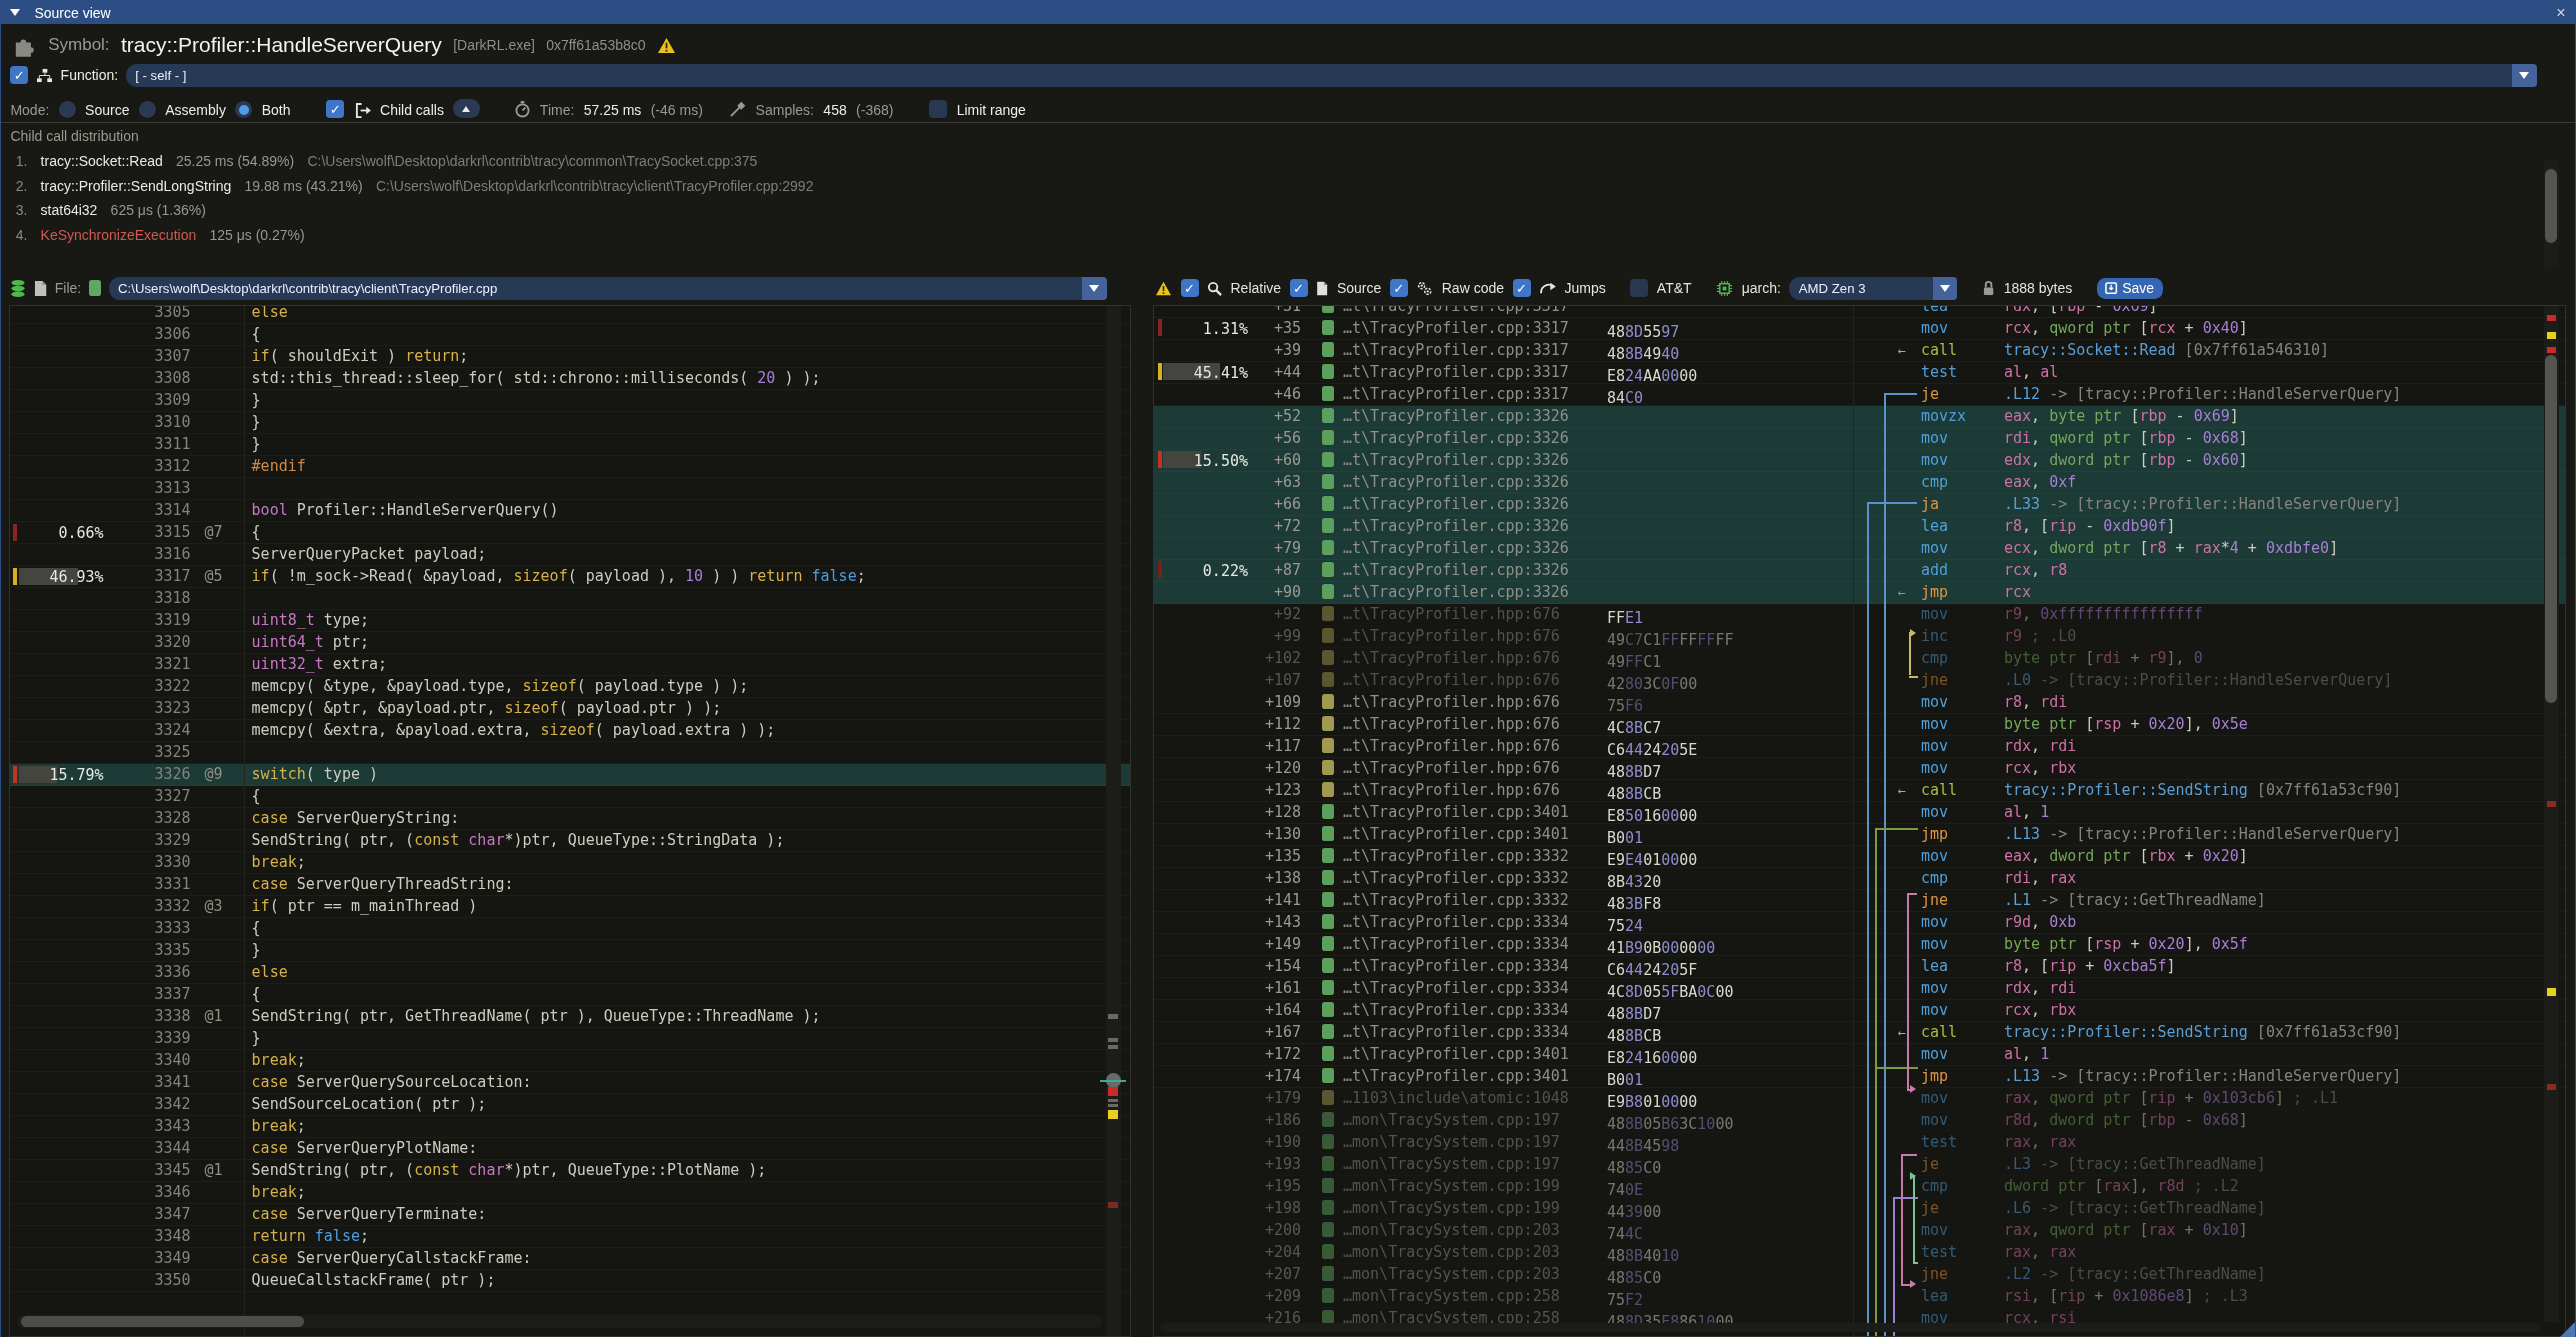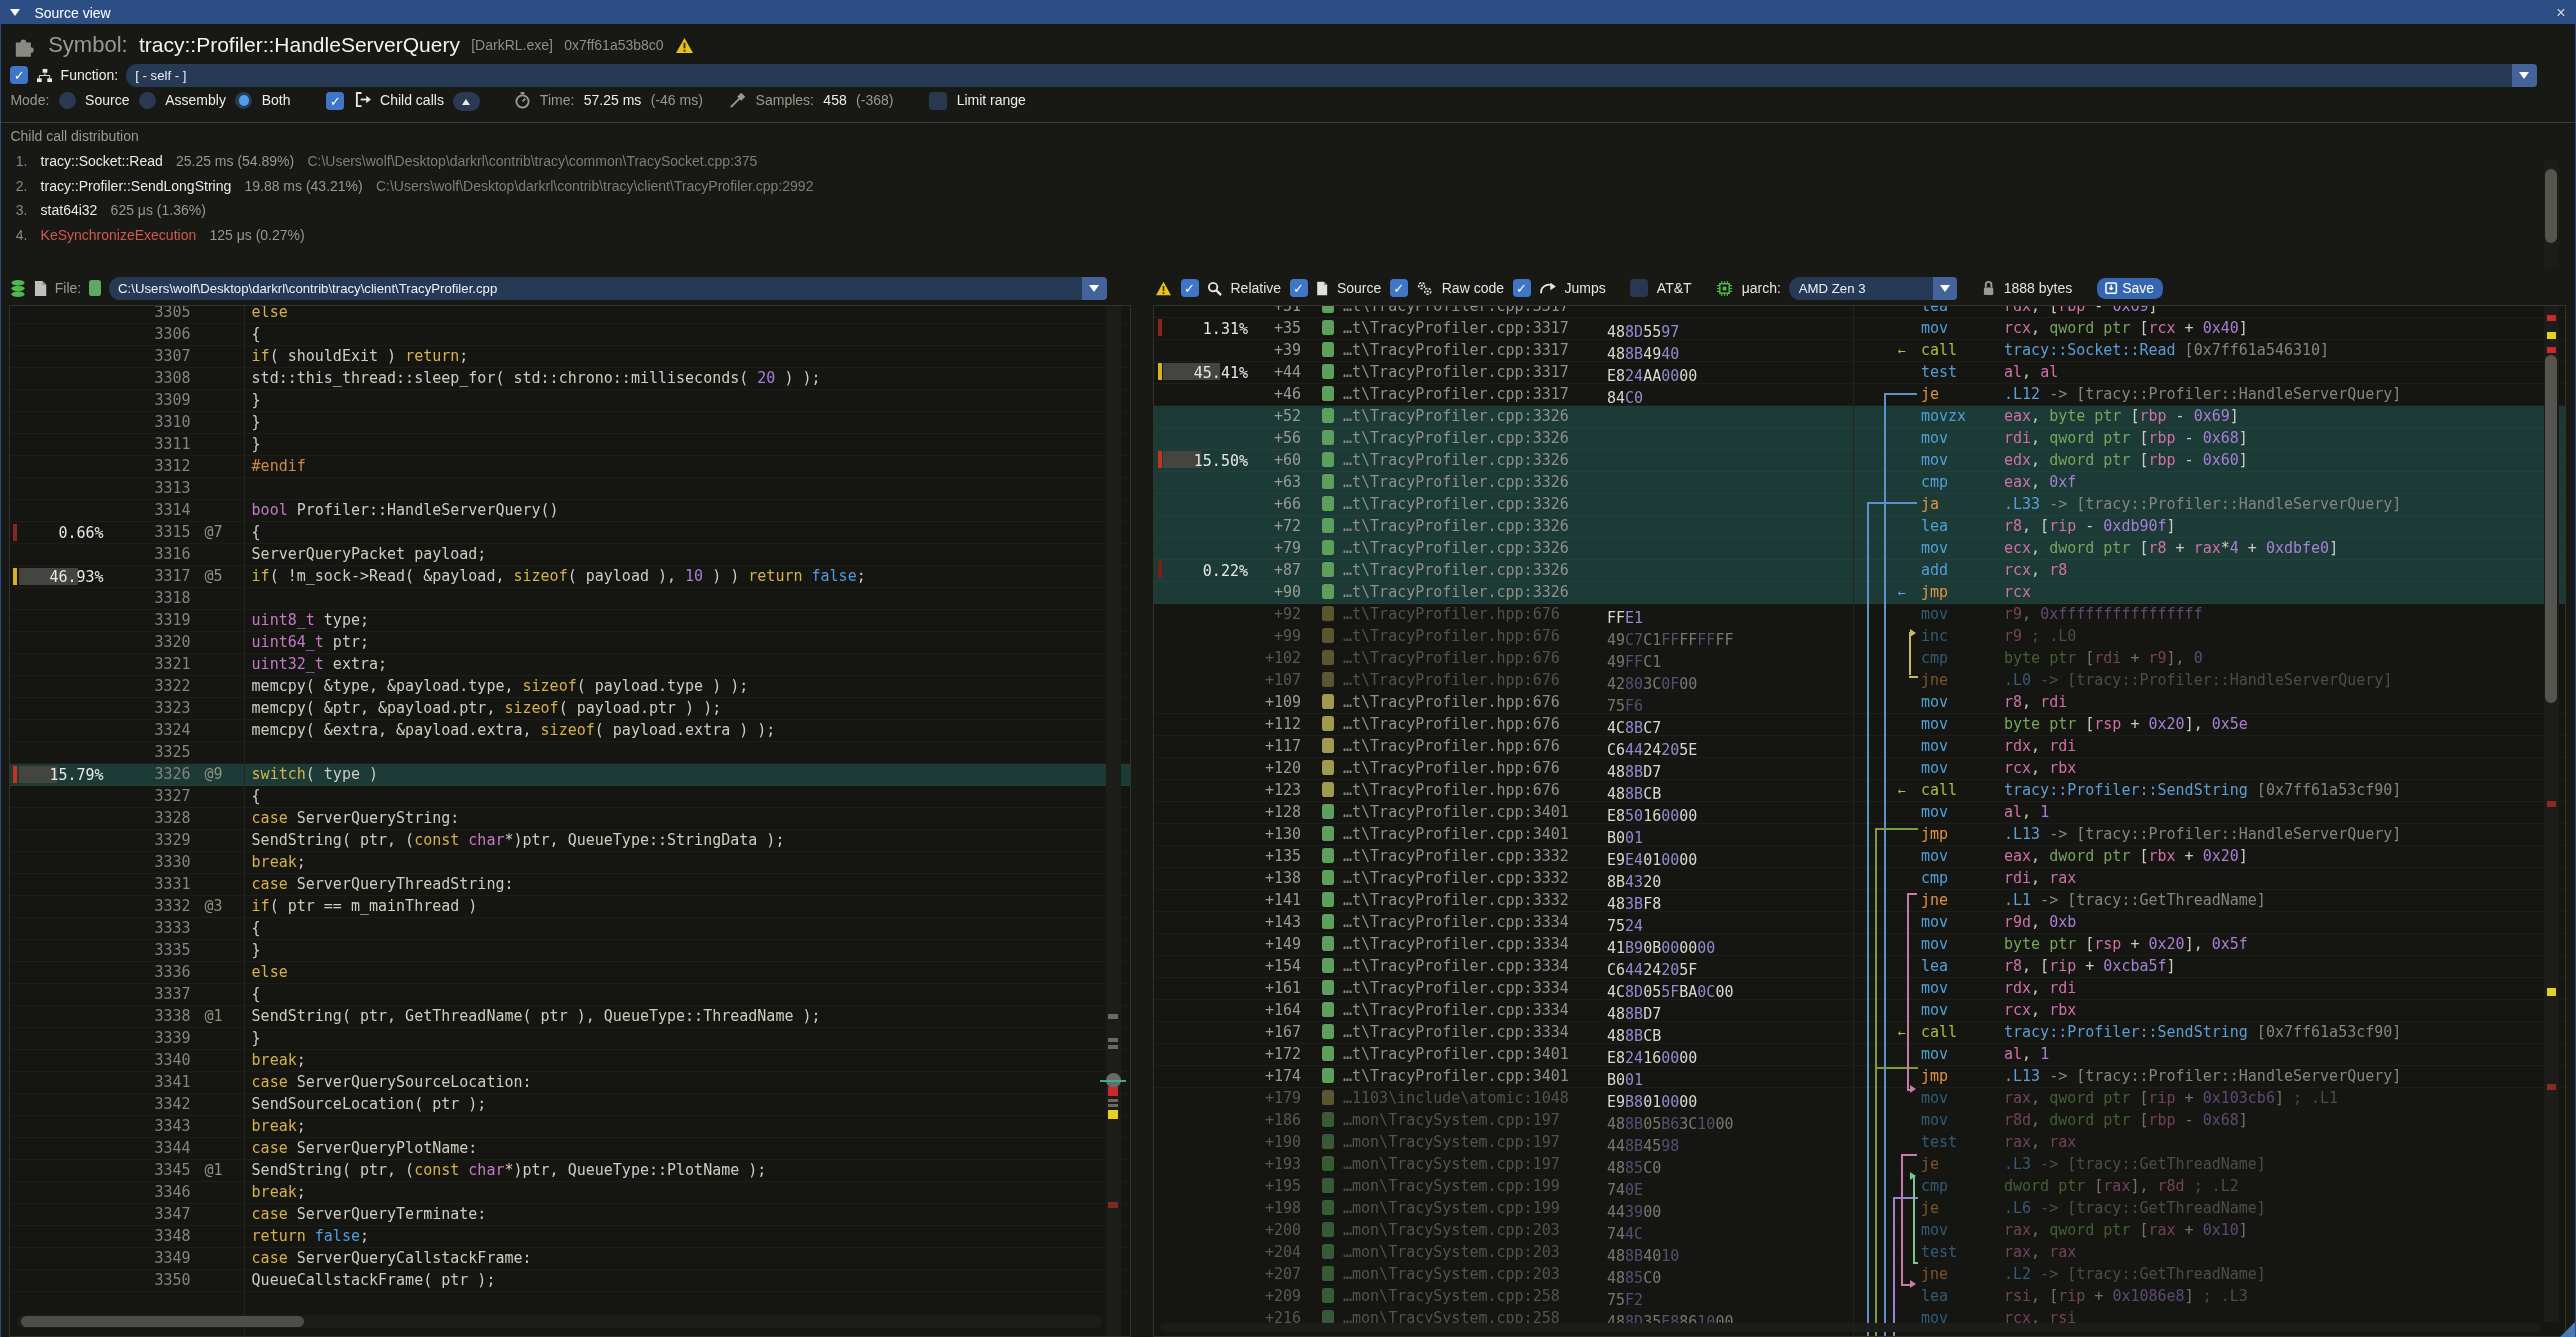--- a/index.html
+++ b/index.html
@@ -1,29 +1,29 @@
 <!DOCTYPE html>
 <html style="font-size:15px"><head>
 <meta charset="utf-8">
 <style>
   html,body{margin:0;padding:0;background:#0c0c0a;}
   .window{position:relative;width:2576px;height:1338px;background:#181814;font-family:"Liberation Sans",sans-serif;color:#e0e0da;overflow:hidden;border:1.9px solid #2d4e85;box-sizing:border-box;}
   .titlebar{position:absolute;left:0;top:0;width:100%;height:23px;background:#2d4e85;display:flex;align-items:center;padding:0 9.4px;box-sizing:border-box;font-size:14px;color:#fff;gap:14px;}
   .tri-down{width:0;height:0;border-left:5.7px solid transparent;border-right:5.7px solid transparent;border-top:7.6px solid #fff;display:inline-block;}
   .close{margin-left:auto;font-size:16px;color:#d6d6e0;cursor:default;}
   .symrow{position:absolute;left:11.3px;top:26.4px;height:36px;display:flex;align-items:center;gap:11.3px;}
-  .symlabel{font-size:22px;color:#9a9a90;}
+  .symlabel{font-size:17px;color:#9a9a90;}
   .symname{font-size:21px;color:#f4f4ee;}
   .symmeta{font-size:14px;color:#8f8f85;}
   .fnrow{position:absolute;left:9.4px;top:62px;height:24.6px;display:flex;align-items:center;gap:7.6px;font-size:14px;}
   .combo{background:#273a55;border-radius:11px;height:23px;display:flex;align-items:center;position:relative;box-sizing:border-box;}
   .combo .cval{padding:0 9.4px;font-size:13.2px;color:#eef;white-space:nowrap;}
   .combo .carrow{position:absolute;right:0;top:0;width:24.6px;height:23px;background:#44639a;border-radius:0 3.8px 3.8px 0;display:flex;align-items:center;justify-content:center;}
   .carrow i{width:0;height:0;border-left:5.7px solid transparent;border-right:5.7px solid transparent;border-top:7.6px solid #fff;}
-  .moderow{position:absolute;left:9.4px;top:91px;height:26.4px;display:flex;align-items:flex-start;gap:9.4px;font-size:14px;}
+  .moderow{position:absolute;left:9.4px;top:91px;height:26.4px;display:flex;align-items:flex-end;gap:9.4px;font-size:14px;}
   .gap18{width:17px;} .gap8{width:7.6px;}
   .graylab{color:#9a9a90;}
   .radio{width:17px;height:17px;border-radius:50%;background:#2b3a52;display:inline-flex;align-items:center;justify-content:center;}
   .radio.sel::after{content:"";width:10.4px;height:10.4px;border-radius:50%;background:#4f9eea;}
   .cb{width:18px;height:18px;border-radius:3.8px;background:#283850;display:inline-flex;align-items:center;justify-content:center;color:#fff;font-size:13.2px;}
   .cb.on{background:#3f76c8;}
   .upbtn{width:26.4px;height:19px;border-radius:9.4px;background:#2b3a52;display:inline-flex;align-items:center;justify-content:center;}
   .upbtn i{width:0;height:0;border-left:4.7px solid transparent;border-right:4.7px solid transparent;border-bottom:6.6px solid #e8e8f2;}
   .white{color:#eeeee8;}
   .sep{position:absolute;left:0;top:121px;width:100%;height:0.9px;background:#3c3c36;}

